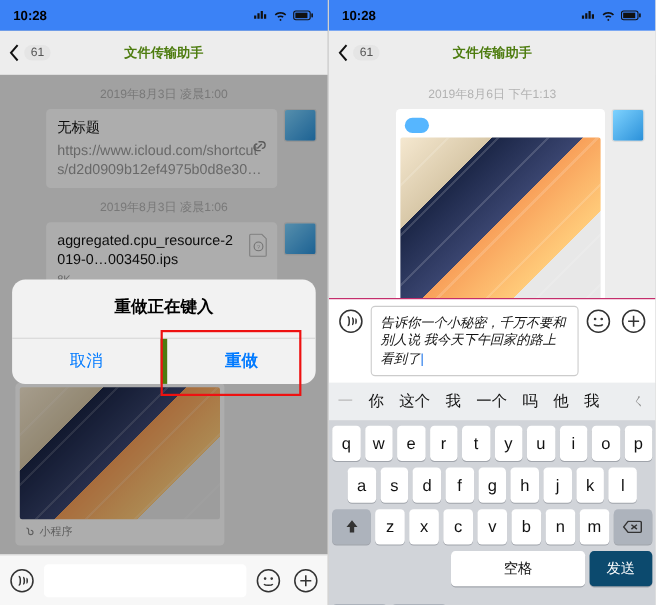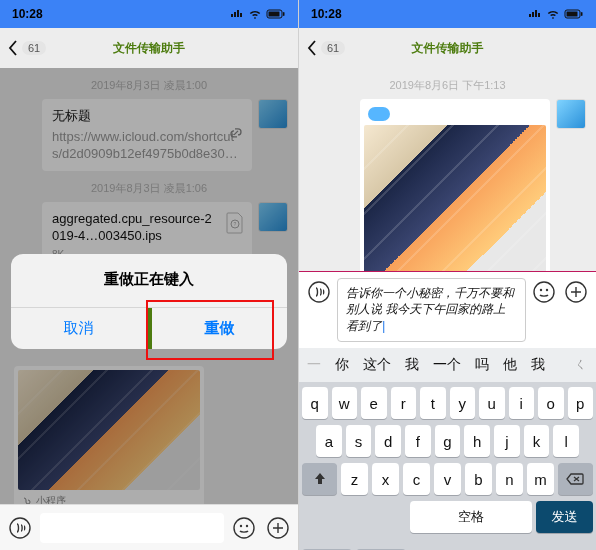--- a/index.html
+++ b/index.html
@@ -51,21 +51,21 @@
   .candbar .exp{margin-left:auto;color:#888;}
   .kbd { position: absolute; bottom: 0; left: 0; right: 0; height: 168px; background: #d1d4d9; padding: 5px 3px 4px; z-index: 30; }
   .krow { display: flex; gap: 4px; margin-bottom: 6px; justify-content: center; }
   .key { background: #fff; border-radius: 4px; height: 32px; flex: 1; display: flex; align-items: center; justify-content: center; font-size: 15px; color: #111; box-shadow: 0 1px 0 #a0a4ab; }
   .key.dark { background: #adb3bc; }
   .key.wide { flex: 1.4; font-size: 12px; margin-top: 48px; }
   .key.space { flex: 3.4; font-size: 13px; }
   .key.send { flex: 1.6; background: #0c4a6e; color: #fff; font-size: 13px; }
   .krow.r2 { padding: 0 14px; }
   .krow.r3 .key.dark:first-child, .krow.r3 .key.dark:last-child { flex: 1.3; }
-  .peek { position: absolute; top: 366px; left: 14px; width: 190px; z-index: 30; }
+  .peek { position: absolute; top: 348px; left: 14px; width: 190px; z-index: 30; }
 </style>
 </head>
 <body>
 
 <div class="phone dimmed">
   <div class="statusbar">
     <span>10:28</span>
     <span class="icons">
       <svg width="14" height="10" viewBox="0 0 14 10">
           <path d="M1 8h2V5H1zM4 8h2V3H4zM7 8h2V1H7zM10 8h2V4h-2z" fill="#111"></path>
@@ -98,21 +98,21 @@
         <div class="u">https://www.icloud.com/shortcuts/d2d0909b12ef4975b0d8e30…</div>
         <span class="lk"><svg width="16" height="16" viewBox="0 0 16 16">
               <path d="M6 10l4-4M7 4h3a3 3 0 010 6M9 12H6a3 3 0 010-6" stroke="#888" stroke-width="1.3" fill="none"></path>
             </svg></span>
       </div>
       <div class="avatar"></div>
     </div>
     <div class="timestamp">2019年8月3日 凌晨1:06</div>
     <div class="msg">
       <div class="bubble file">
-        <div class="fn">aggregated.cpu_resource-2019-4…003450.ips</div>
+        <div class="fn">aggregated.cpu_resource-2019-0…003450.ips</div>
         <div class="sz">8K</div>
         <span class="fi"><svg width="18" height="22" viewBox="0 0 18 22">
               <path d="M2 1h10l4 4v15a1 1 0 01-1 1H2a1 1 0 01-1-1V2a1 1 0 011-1z" fill="#fff" stroke="#bbb"></path>
               <circle cx="9" cy="12" r="4" fill="none" stroke="#aaa"></circle>
               <text x="9" y="14" font-size="5" text-anchor="middle" fill="#aaa">?</text>
             </svg></span>
       </div>
       <div class="avatar"></div>
     </div>
   </div>

